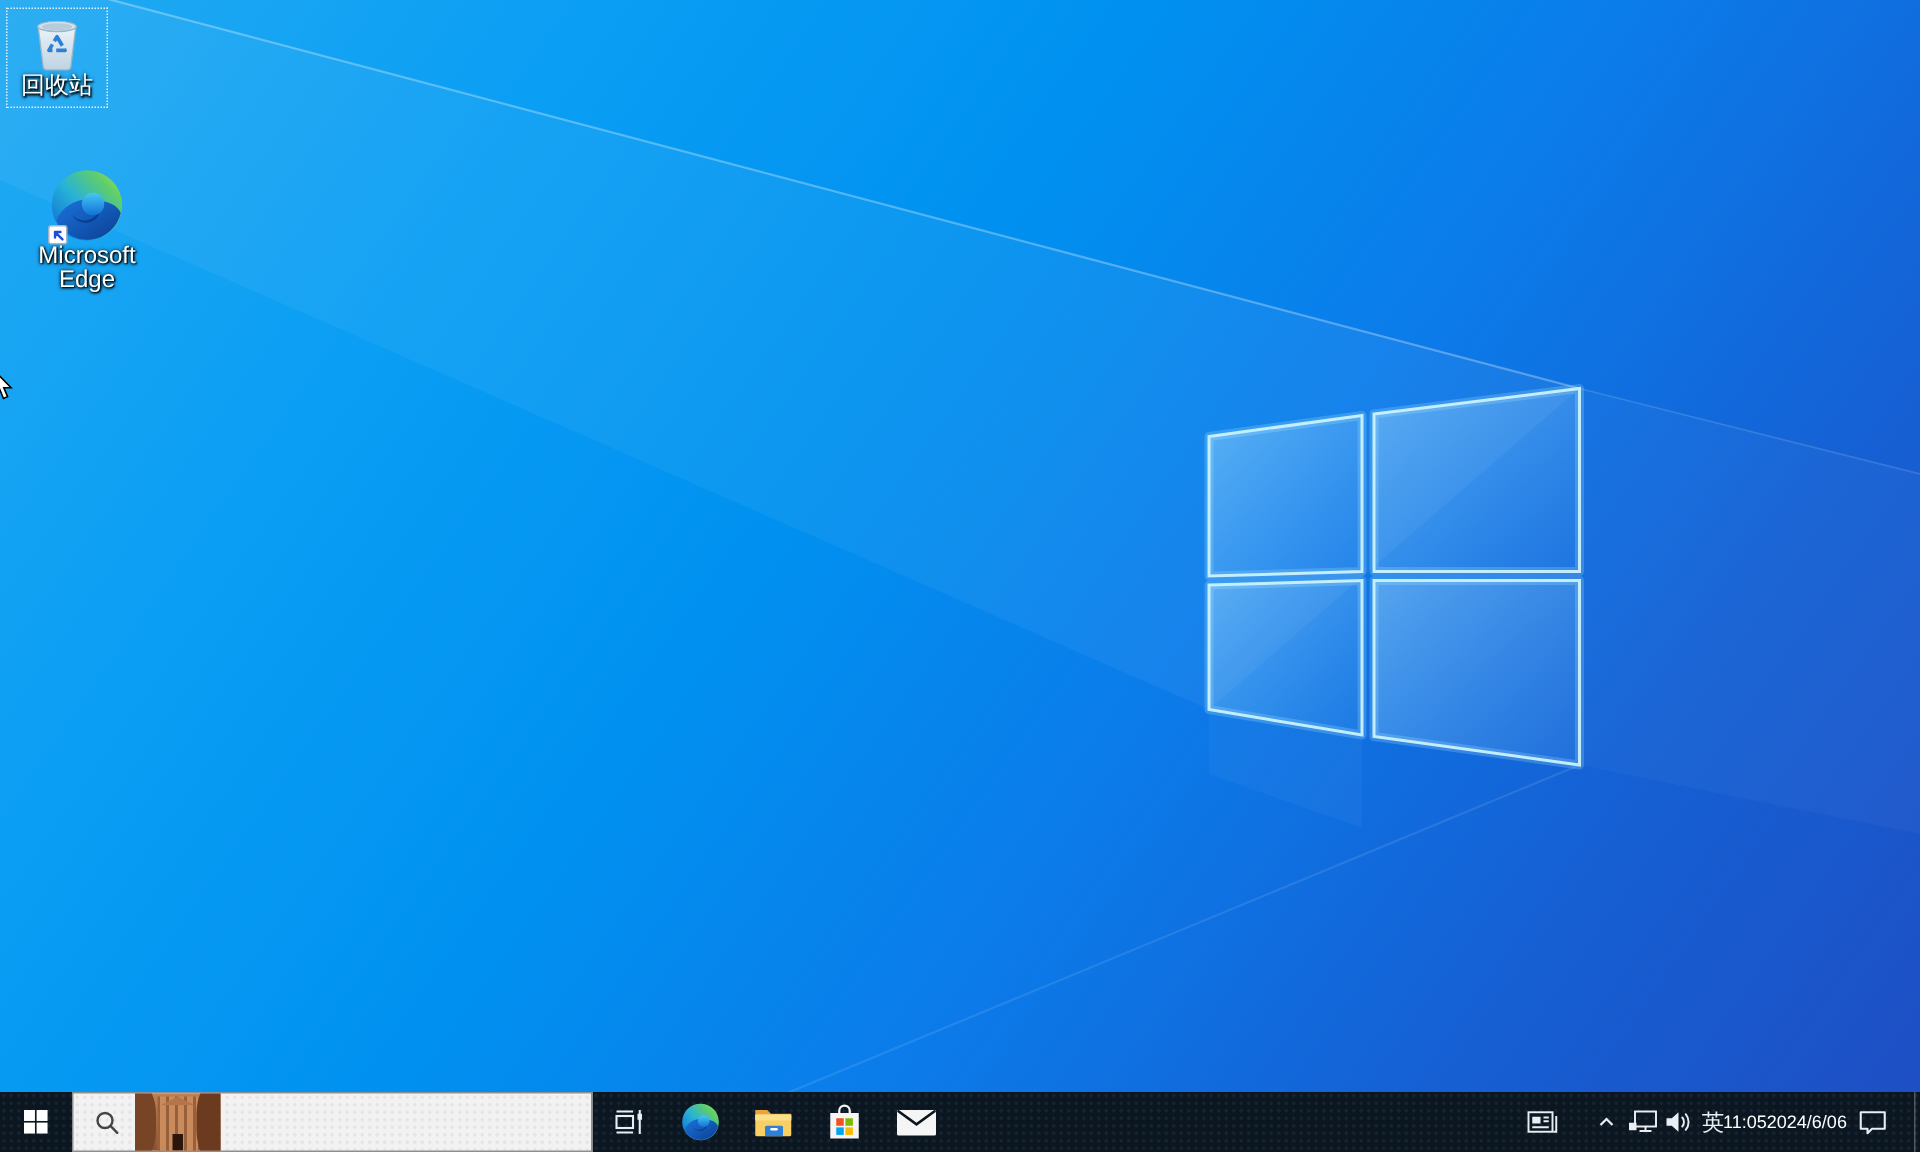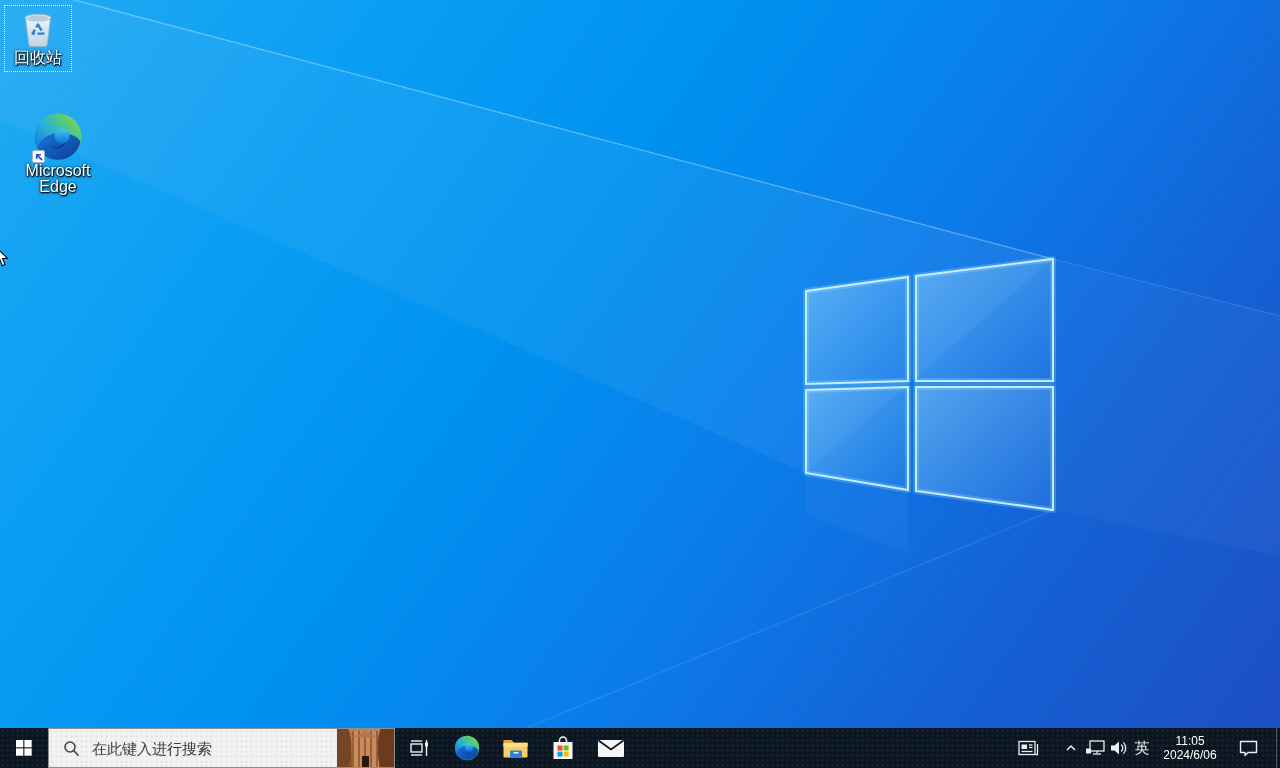--- a/index.html
+++ b/index.html
@@ -45,21 +45,21 @@
   .rockL{position:absolute;left:-14px;top:-6px;width:28px;height:52px;background:#774426;border-radius:40%;}
   .rockR{position:absolute;right:-16px;top:-8px;width:32px;height:56px;background:#6b3a1f;border-radius:40%;}
   .facade{position:absolute;left:15px;top:3px;width:27px;height:37px;background:#c98a5c;
     background-image:repeating-linear-gradient(90deg,rgba(90,45,20,.45) 0 2px,transparent 2px 6px);}
   .facade:before{content:"";position:absolute;left:2px;top:0;width:23px;height:6px;background:#b5744a;
     clip-path:polygon(0 100%,50% 0,100% 100%);}
   .doorway{position:absolute;left:10px;bottom:1px;width:7px;height:11px;background:#2a160c;}
 
   .tray-item{position:absolute;top:0;height:40px;display:flex;align-items:center;justify-content:center;color:#e8eef2;}
   .lang-ind{font-size:15px;}
-  .clock{flex-direction:column;font-size:12px;line-height:14px;text-align:left;color:#fff;}
+  .clock{flex-direction:row;font-size:12px;line-height:14px;text-align:left;color:#fff;}
   .showdesk{position:absolute;right:0;top:0;width:4px;height:40px;border-left:1px solid rgba(255,255,255,.28);}
 
   svg{display:block;}
 </style>
 </head>
 <body>
 
 <div class="screen">
 
   <div class="wallpaper">
@@ -167,21 +167,20 @@
       </span>
     </div>
 
     <div class="searchbox">
       <span class="mag">
         <svg width="17" height="17" viewBox="0 0 17 17">
           <circle cx="7" cy="7" r="5" fill="none" stroke="#444" stroke-width="1.6"></circle>
           <line x1="10.8" y1="10.8" x2="15.2" y2="15.2" stroke="#444" stroke-width="1.6" stroke-linecap="round"></line>
         </svg>
       </span>
-      <input type="text" placeholder="在此键入进行搜索" style="">
       <span class="search-img">
         <span class="facade">
             <span class="doorway"></span>
           </span>
         <span class="rockL"></span>
         <span class="rockR"></span>
       </span>
     </div>
 
     <div class="tb-btn appbtn" style="left:395px">

